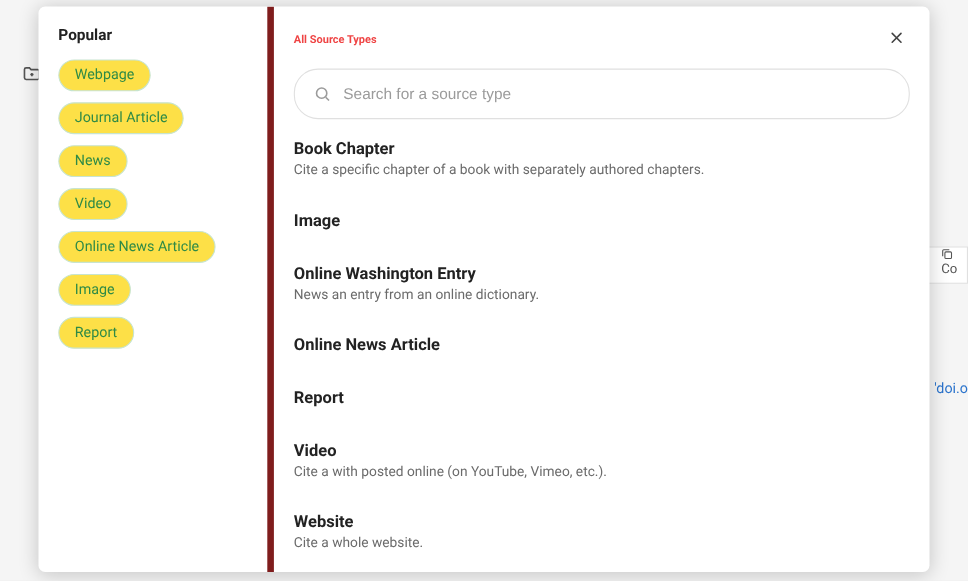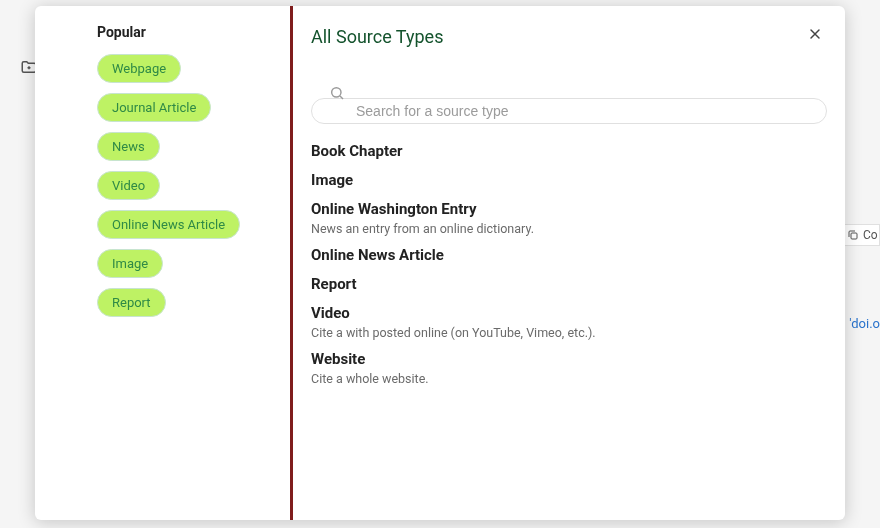--- a/index.html
+++ b/index.html
@@ -18,91 +18,92 @@
   }
   .bg-icon {
     position: absolute;
     color: #555;
   }
   .bg-strip {
     position: absolute;
     right: 0;
     background: #fff;
     border: 1px solid #e0e0e0;
-    height: 22px;
+    height: 34px;
     width: 40px;
     font-size: 12px;
     color: #555;
     display: flex;
     align-items: center;
     padding-left: 6px;
+    flex-direction: column;
   }
   .bg-link {
     position: absolute;
     right: 0;
     font-size: 13px;
     color: #2a73cc;
+    margin-top: 30px;
   }
   .modal {
     position: absolute;
     top: 6px;
     left: 35px;
     right: 35px;
     bottom: 8px;
     background: #fff;
     border-radius: 6px;
     box-shadow: 0 2px 18px rgba(0,0,0,0.20);
     display: flex;
     overflow: hidden;
   }
   .sidebar {
     width: 214px;
-    border-right: 3px solid #7f1d1d;
+    border-right: 6px solid #7f1d1d;
     padding: 18px 16px 18px 18px;
-    margin-left: 44px;
   }
   .sidebar h2 {
     font-size: 14px;
     font-weight: 700;
     color: #222;
     margin-bottom: 14px;
   }
   .chips {
     display: flex;
     flex-direction: column;
     align-items: flex-start;
     gap: 10px;
   }
   .chip {
     display: inline-block;
     border: 1px solid #c7e4cf;
     color: #2f8a46;
-    background: #bef264;
+    background: #fde047;
     border-radius: 18px;
     padding: 6px 14px;
     font-size: 13px;
     cursor: pointer;
     white-space: nowrap;
   }
   .main {
     flex: 1;
     padding: 18px 18px 18px 18px;
     position: relative;
     overflow-y: auto;
   }
   .main-header {
     display: flex;
     align-items: center;
     justify-content: space-between;
     margin-bottom: 14px;
   }
   .main-header h2 {
-    font-size: 18px;
-    font-weight: 400;
-    color: #14532d;
+    font-size: 10px;
+    font-weight: 700;
+    color: #ef4444;
   }
   .close-btn {
     width: 24px;
     height: 24px;
     display: flex;
     align-items: center;
     justify-content: center;
     cursor: pointer;
     color: #444;
     background: none;
@@ -118,29 +119,28 @@
     left: 18px;
     top: 50%;
     transform: translateY(-50%);
     color: #9b9b9b;
     display: flex;
   }
   .search-input {
     width: 100%;
     border: 1px solid #e0e0e0;
     border-radius: 22px;
-    height: 26px;
+    height: 46px;
     padding: 0 16px 0 44px;
     font-size: 14px;
     color: #0f766e;
     outline: none;
-    margin-top: 36px;
   }
   .search-input::placeholder { color: #9b9b9b; }
-  .type-list { display: flex; flex-direction: column; gap: 8px; }
+  .type-list { display: flex; flex-direction: column; gap: 27px; }
   .type-item { cursor: pointer; }
   .type-title {
     font-size: 15px;
     font-weight: 700;
     color: #222;
     margin-bottom: 3px;
   }
   .type-desc {
     font-size: 12.5px;
     color: #6b6b6b;
@@ -200,20 +200,21 @@
             <circle cx="11" cy="11" r="7"></circle>
             <line x1="21" y1="21" x2="16.5" y2="16.5"></line>
           </svg>
       </span>
       <input class="search-input" type="text" placeholder="Search for a source type" style="">
     </div>
 
     <div class="type-list">
       <div class="type-item">
         <div class="type-title">Book Chapter</div>
+        <div class="type-desc">Cite a specific chapter of a book with separately authored chapters.</div>
       </div>
       <div class="type-item">
         <div class="type-title">Image</div>
       </div>
       <div class="type-item">
         <div class="type-title">Online Washington Entry</div>
         <div class="type-desc">News an entry from an online dictionary.</div>
       </div>
       <div class="type-item">
         <div class="type-title">Online News Article</div>

